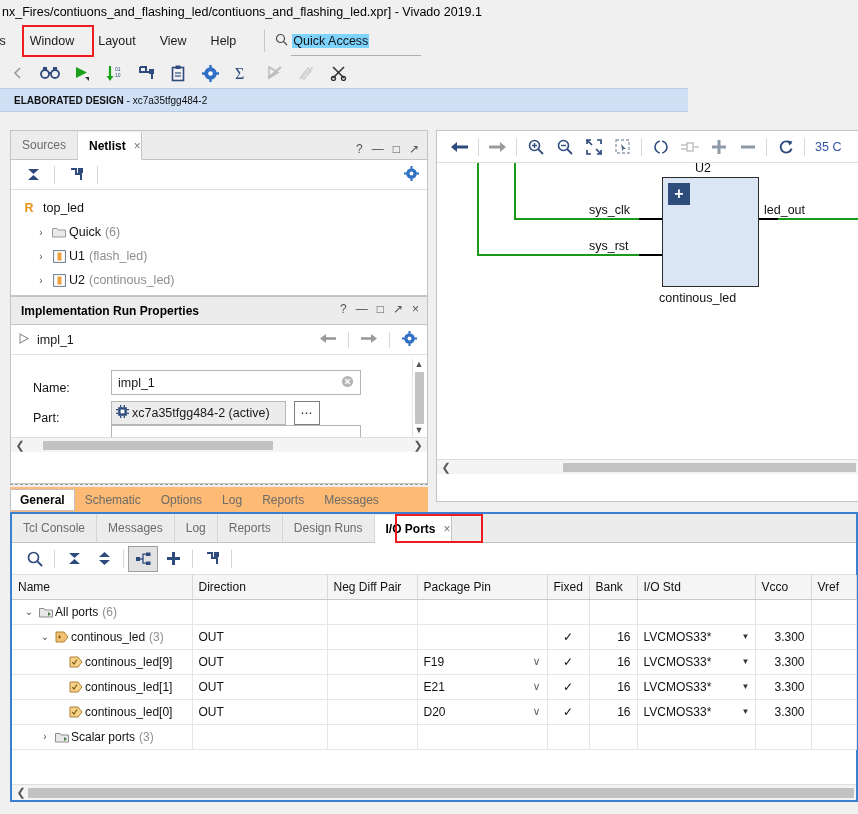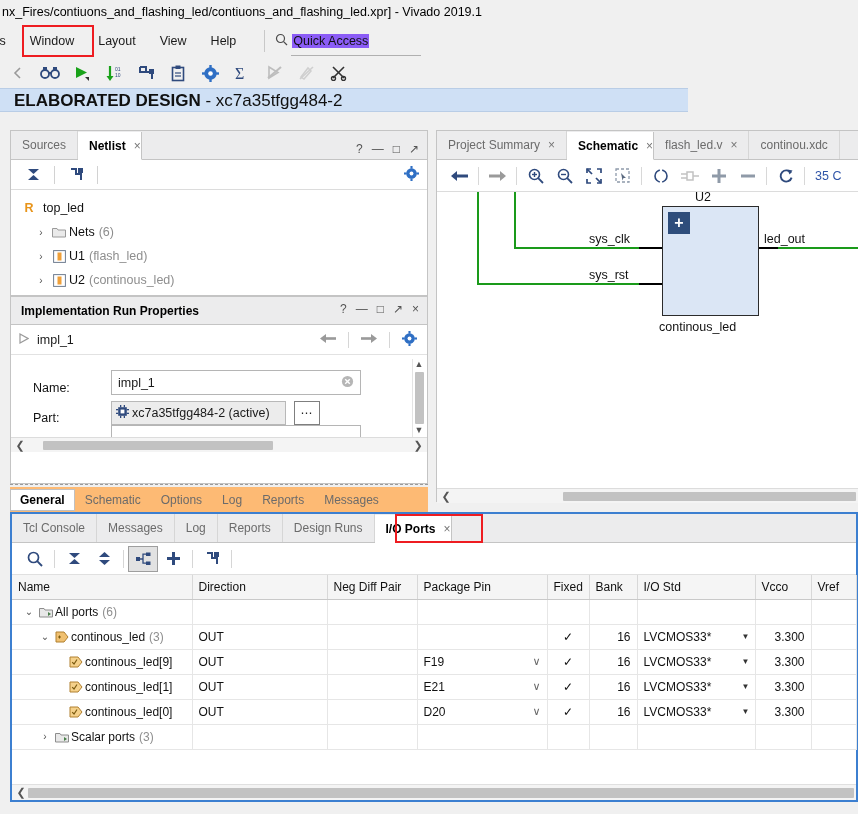--- a/index.html
+++ b/index.html
@@ -51,21 +51,21 @@
     width:1px; height:22px;
     background:#c8c8c8;
     margin:0 10px 0 16px;
   }
   .quick{
     display:flex; align-items:center; gap:4px;
     position:relative; width:148px;
   }
   .quick .mag{ color:#4a4a4a; font-size:12px; }
   .quick .qa-text{
-    background:#8b5cf6; color:#111;
+    background:#7dd3fc; color:#111;
     font-size:12.5px; padding:0 1px;
   }
   .quick .underline{
     position:absolute; left:16px; bottom:-7px;
     width:130px; height:1px; background:#b0b0b0;
   }
 
   
   .toolbar{
     height:30px;
@@ -79,21 +79,21 @@
     display:flex; align-items:center; justify-content:center;
     cursor:default;
   }
   .tb-btn svg{ display:block; }
 
   
   .banner{
     height:24px; line-height:24px;
     background:#cfe0f5;
     color:#101010;
-    font-size:17px;
+    font-size:10px;
     padding-left:14px;
     border-top:1px solid #b9cde6;
     border-bottom:1px solid #b9cde6;
   }
   .banner b{ font-weight:bold; }
   .banner span.sub{ font-weight:normal; }
 
   
   .main{
     position:absolute; left:0; top:122px;
@@ -469,21 +469,21 @@
             <span class="r-badge">R</span>
             <span class="lbl" style="margin-left:6px;">top_led</span>
           </div>
           <div class="tnode" style="padding-left:22px;">
             <span class="arrow">›</span>
             <span class="ico">
               <svg width="14" height="12" viewBox="0 0 14 12">
                   <path d="M0.5,2.5 L5,2.5 L6,4 L13.5,4 L13.5,11 L0.5,11 Z" fill="#eaeaea" stroke="#9a9a9a" stroke-width="1"></path>
                 </svg>
             </span>
-            <span class="lbl">Nets</span>
+            <span class="lbl">Quick</span>
             <span class="sub">(6)</span>
           </div>
           <div class="tnode" style="padding-left:22px;">
             <span class="arrow">›</span>
             <span class="ico">
               <svg width="13" height="13" viewBox="0 0 13 13">
                   <rect x="0.6" y="0.6" width="11.8" height="11.8" fill="#fff" stroke="#6f7d90" stroke-width="1"></rect>
                   <rect x="4.5" y="2.5" width="4" height="8" fill="#efa03a"></rect>
                 </svg>
             </span>
@@ -611,32 +611,20 @@
         <div class="btab">Schematic</div>
         <div class="btab">Options</div>
         <div class="btab">Log</div>
         <div class="btab">Reports</div>
         <div class="btab">Messages</div>
       </div>
     </div>
 
     <div class="rightcol">
       <div class="panel" style="height:372px;border-right:none;">
-        <div class="panel-tabs">
-          <div class="ptab">
-            <span>Project Summary</span><span class="x">×</span>
-          </div>
-          <div class="ptab active">
-            <span>Schematic</span><span class="x">×</span>
-          </div>
-          <div class="ptab">
-            <span>flash_led.v</span><span class="x">×</span>
-          </div>
-          <div class="ptab">continou.xdc</div>
-        </div>
 
         <div class="sch-toolbar">
           <div class="sch-btn">
             <svg width="17" height="12" viewBox="0 0 17 12">
                 <polygon points="0,6 6,1 6,11" fill="#2f4a7d"></polygon>
                 <rect x="5" y="4.5" width="12" height="3" fill="#2f4a7d"></rect>
               </svg>
           </div>
           <div class="sch-sep"></div>
           <div class="sch-btn">

